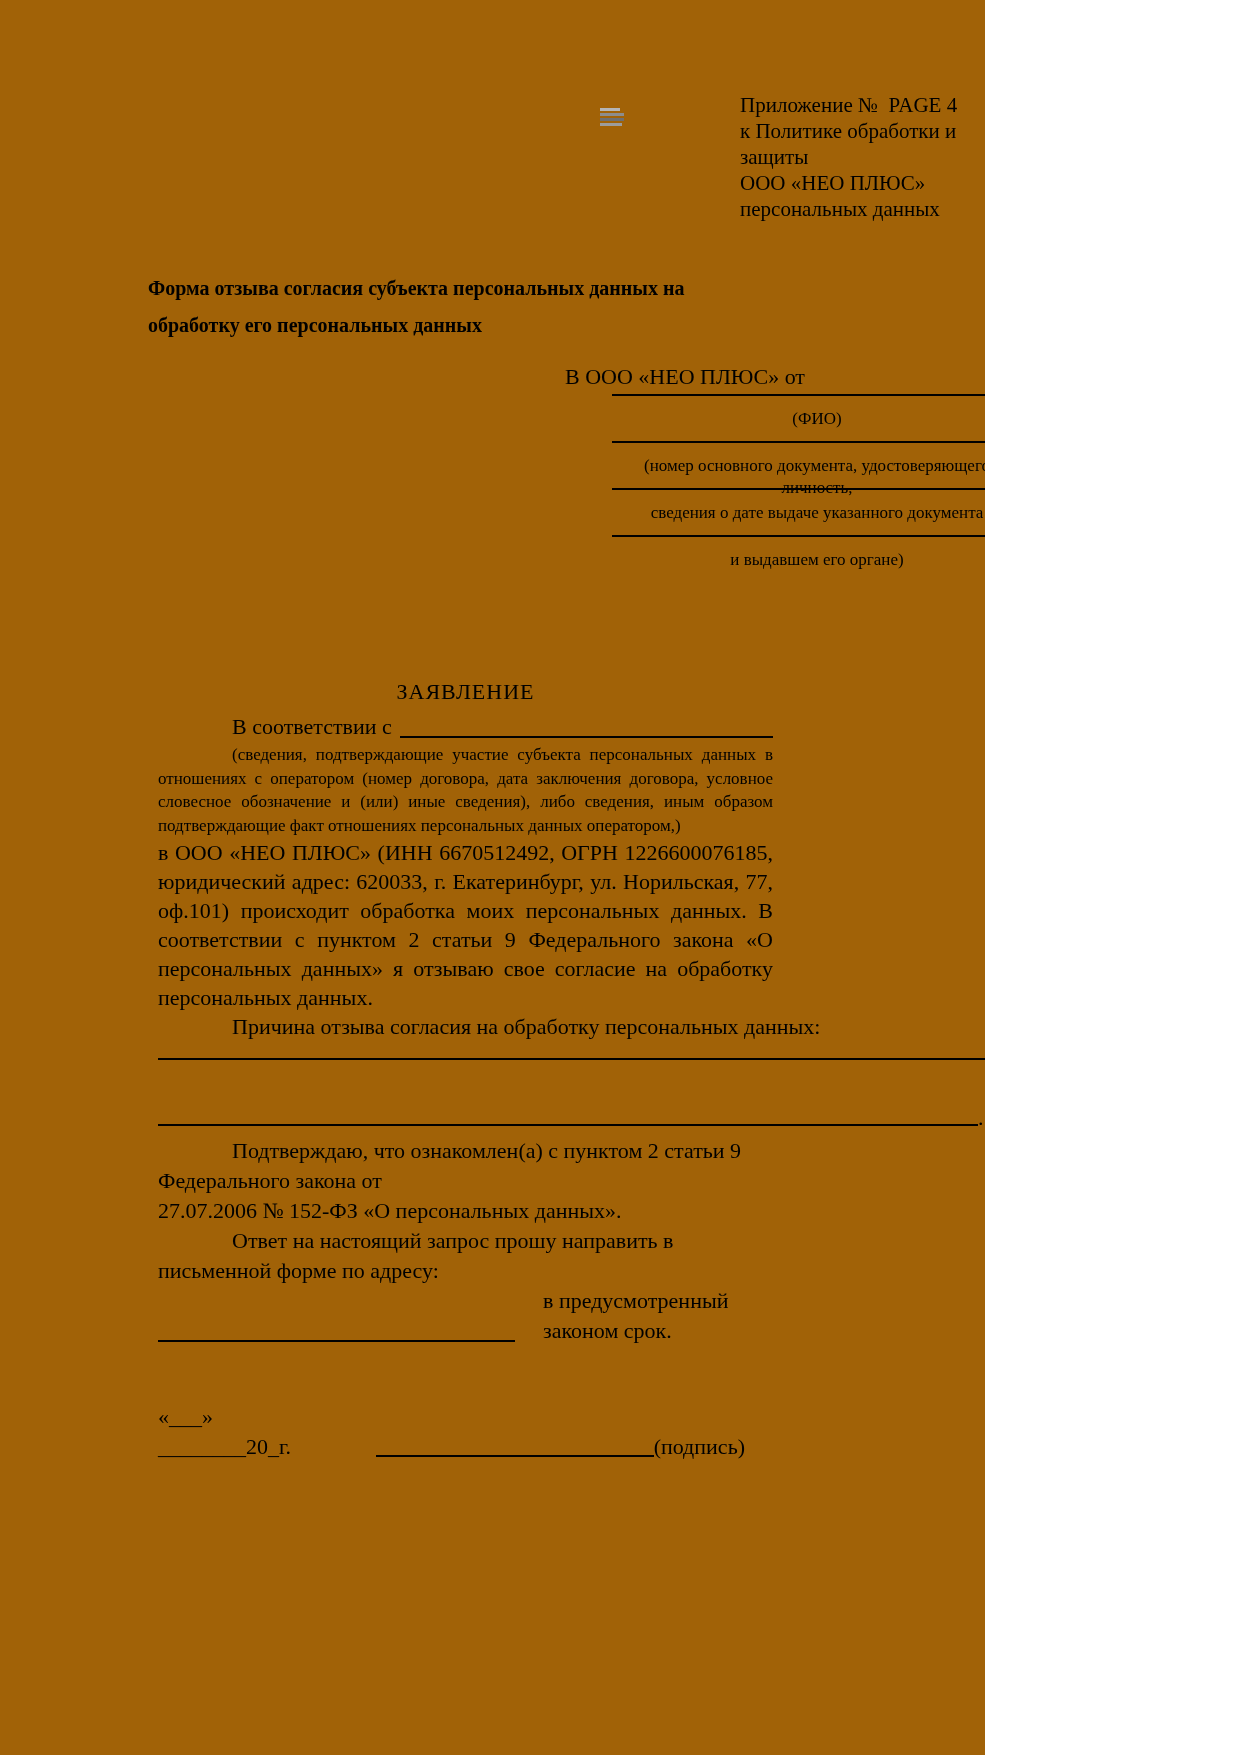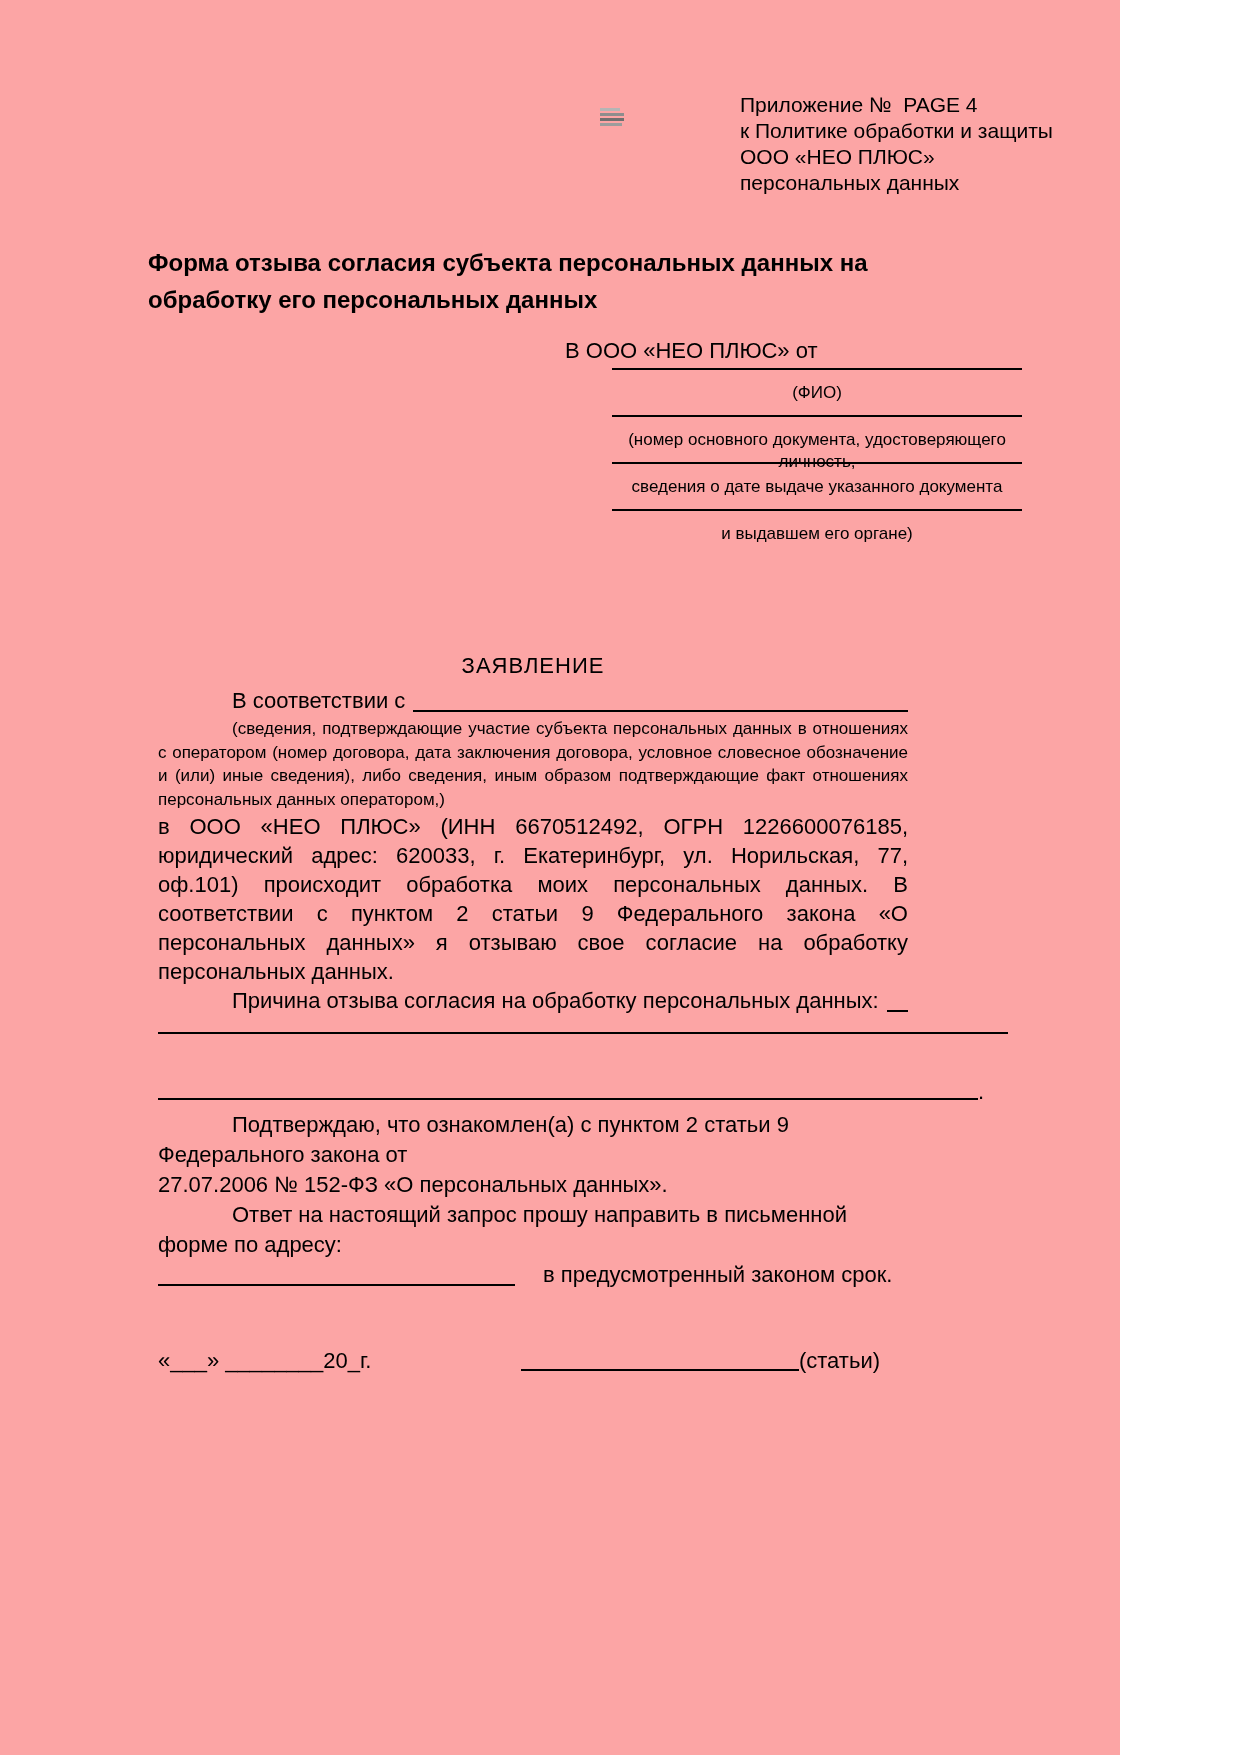--- a/index.html
+++ b/index.html
@@ -1,37 +1,37 @@
 <!DOCTYPE html>
 <html><head>
 <meta charset="utf-8">
 <style>
   html,body { margin:0; padding:0; background:#ffffff; }
   .page {
     position:relative;
-    width:1120px; height:1755px;
-    background:#fca5a5;
+    width:985px; height:1755px;
+    background:#a16207;
     color:#000000;
-    font-family:Liberation Sans, sans-serif;
+    font-family:Liberation Serif, serif;
     overflow:hidden;
   }
   
   .artifact { position:absolute; left:600px; top:108px; width:24px; }
   .artifact i { display:block; height:3px; margin-bottom:2px; }
   .artifact i:nth-child(1){ background:#b5b5b5; width:20px; }
   .artifact i:nth-child(2){ background:#8d8d8d; width:24px; }
   .artifact i:nth-child(3){ background:#6f6f6f; width:24px; }
   .artifact i:nth-child(4){ background:#9c9c9c; width:22px; }
 
   .appendix { margin:92px 0 0 740px; font-size:21px; line-height:26px; }
   .appendix div { white-space:pre-wrap; }
 
   .title {
     margin:48px 210px 0 148px;
-    font-size:24px; font-weight:bold; line-height:37px;
+    font-size:20px; font-weight:bold; line-height:37px;
   }
 
   .to-line { margin:20px 11px 0 565px; font-size:22px; line-height:26px; }
 
   .fields { margin:4px 0 0 612px; width:410px; }
   .field { height:47px; }
   .field .blank { height:0; border-bottom:2px solid #000; }
   .field .cap { text-align:center; font-size:17px; line-height:22px; padding-top:12px; }
 
   .content { margin:0 212px 0 158px; font-size:22px; }
@@ -153,18 +153,18 @@
 
     <div class="reply2">
       <span class="addr-fill"></span>
       <span>в предусмотренный законом срок.</span>
     </div>
 
     <div class="bottom-row">
       <span>«___» ________20_г.</span>
       <span class="sig-group">
         <span class="sig-fill"></span>
-        <span>(статьи)</span>
+        <span>(подпись)</span>
       </span>
     </div>
 
   </div>
 </div>
 
 </body></html>

